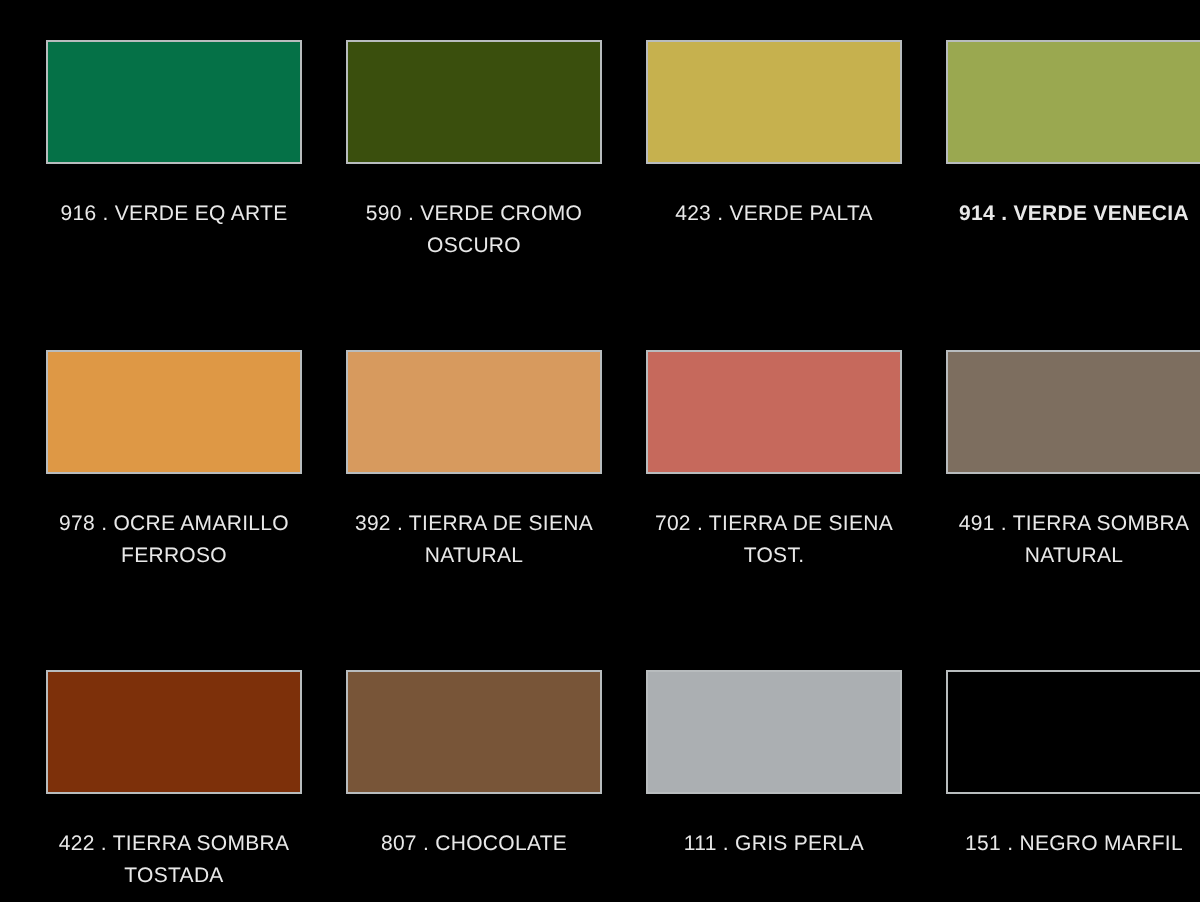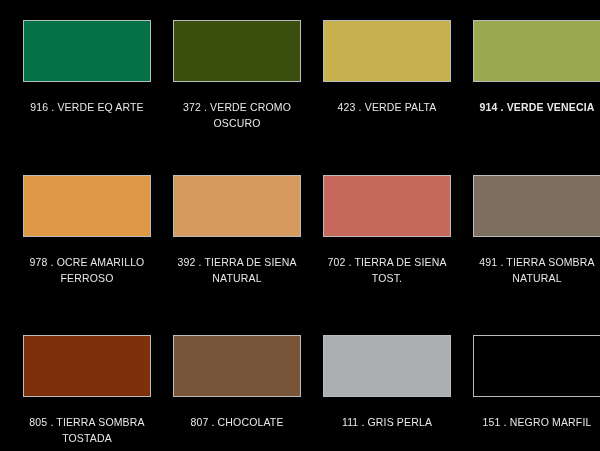--- a/index.html
+++ b/index.html
@@ -52,21 +52,21 @@
 </head>
 <body>
 
 <div id="swatch-grid" style="background: rgb(0, 0, 0);">
     <div class="swatch-cell">
       <div class="swatch-chip" style="background-color: rgb(5, 113, 71); border-color: rgb(184, 188, 190);"></div>
       <div class="swatch-label" style="color: rgb(232, 232, 232);">916 . VERDE EQ ARTE</div>
     </div>
     <div class="swatch-cell">
       <div class="swatch-chip" style="background-color: rgb(58, 79, 13); border-color: rgb(184, 188, 190);"></div>
-      <div class="swatch-label" style="color: rgb(232, 232, 232);">372 . VERDE CROMO OSCURO</div>
+      <div class="swatch-label" style="color: rgb(232, 232, 232);">590 . VERDE CROMO OSCURO</div>
     </div>
     <div class="swatch-cell">
       <div class="swatch-chip" style="background-color: rgb(198, 177, 78); border-color: rgb(184, 188, 190);"></div>
       <div class="swatch-label" style="color: rgb(232, 232, 232);">423 . VERDE PALTA</div>
     </div>
     <div class="swatch-cell">
       <div class="swatch-chip" style="background-color: rgb(154, 168, 80); border-color: rgb(184, 188, 190);"></div>
       <div class="swatch-label" style="color: rgb(232, 232, 232); font-weight: bold;">914 . VERDE VENECIA</div>
     </div>
     <div class="swatch-cell">
@@ -80,21 +80,21 @@
     <div class="swatch-cell">
       <div class="swatch-chip" style="background-color: rgb(198, 105, 92); border-color: rgb(184, 188, 190);"></div>
       <div class="swatch-label" style="color: rgb(232, 232, 232);">702 . TIERRA DE SIENA TOST.</div>
     </div>
     <div class="swatch-cell">
       <div class="swatch-chip" style="background-color: rgb(125, 110, 95); border-color: rgb(184, 188, 190);"></div>
       <div class="swatch-label" style="color: rgb(232, 232, 232);">491 . TIERRA SOMBRA NATURAL</div>
     </div>
     <div class="swatch-cell">
       <div class="swatch-chip" style="background-color: rgb(125, 48, 10); border-color: rgb(184, 188, 190);"></div>
-      <div class="swatch-label" style="color: rgb(232, 232, 232);">805 . TIERRA SOMBRA TOSTADA</div>
+      <div class="swatch-label" style="color: rgb(232, 232, 232);">422 . TIERRA SOMBRA TOSTADA</div>
     </div>
     <div class="swatch-cell">
       <div class="swatch-chip" style="background-color: rgb(120, 85, 56); border-color: rgb(184, 188, 190);"></div>
       <div class="swatch-label" style="color: rgb(232, 232, 232);">807 . CHOCOLATE</div>
     </div>
     <div class="swatch-cell">
       <div class="swatch-chip" style="background-color: rgb(171, 175, 178); border-color: rgb(184, 188, 190);"></div>
       <div class="swatch-label" style="color: rgb(232, 232, 232);">111 . GRIS PERLA</div>
     </div>
     <div class="swatch-cell">

